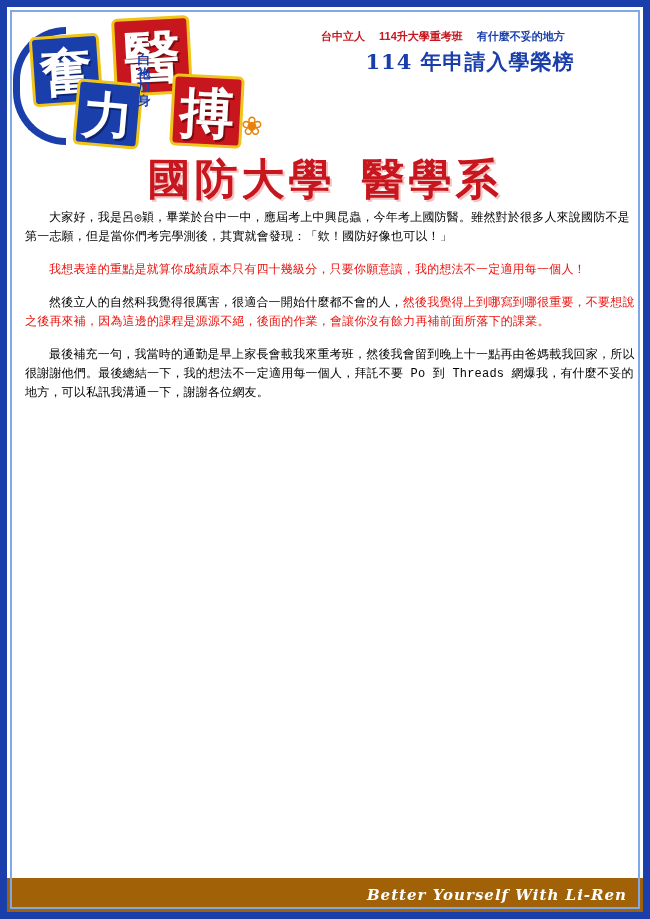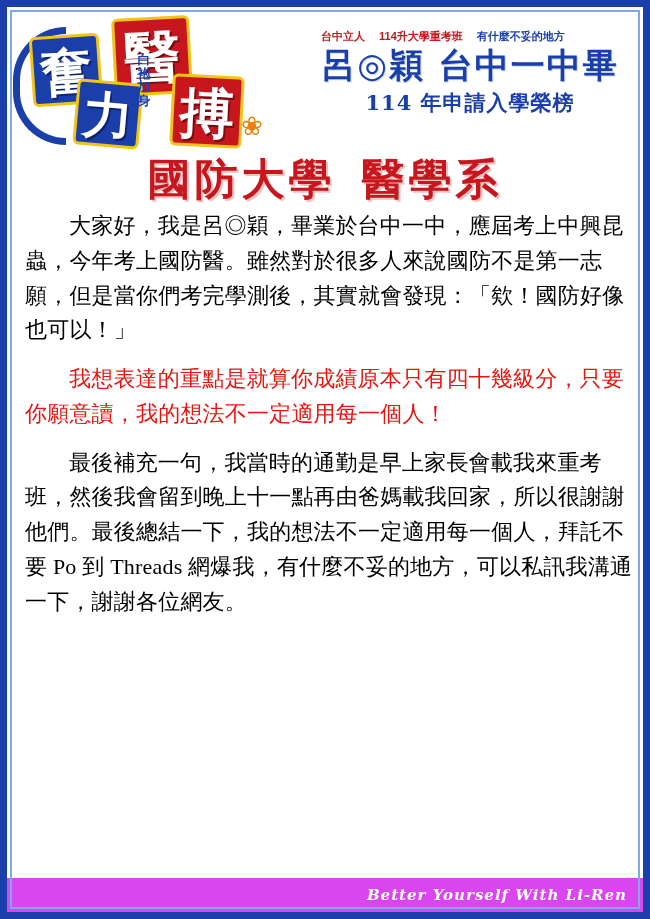--- a/index.html
+++ b/index.html
@@ -177,40 +177,40 @@
     color: #c7161d;
     letter-spacing: 4px;
     margin-top: -4px;
     text-shadow: 2px 2px 0 #f3c3c3;
   }
   .main-title .gap { display: inline-block; width: 26px; }
 
   
   .body-text {
     padding: 0 4px 0 18px;
-    font-family: Liberation Serif, serif;
-    font-size: 22px;
+    font-family: Liberation Mono, monospace;
+    font-size: 12px;
     line-height: 1.58;
     color: #000000;
     letter-spacing: 0.2px;
   }
   .para {
     margin: 0 0 14px 0;
     text-indent: 2em;
   }
   .red { color: #e8140f; }
 
   
   .footer {
     position: absolute;
     left: 0;
     right: 0;
     bottom: 0;
     height: 34px;
-    background: #d946ef;
+    background: #a16207;
     color: #ffffff;
     font-family: "DejaVu Serif", serif;
     font-style: italic;
     font-weight: bold;
     font-size: 15px;
     letter-spacing: 1px;
     display: flex;
     align-items: center;
     justify-content: flex-end;
     padding-right: 16px;
@@ -238,41 +238,43 @@
       </div>
       <div class="logo-flame">❀</div>
     </div>
 
     <div class="head-right">
       <div class="head-meta">
         <span class="m-red">台中立人</span>
         <span class="m-red">114升大學重考班</span>
         <span>有什麼不妥的地方</span>
       </div>
-      <div class="head-name">呂◎穎  台中一中畢</div>
       <div class="head-sub">114 年申請入學榮榜</div>
     </div>
 
   </div>
 
   <div class="main-title">
     <span>國防大學</span><span class="gap"></span><span>醫學系</span>
   </div>
 
   <div class="body-text">
 
     <p class="para">
       <span>大家好，我是呂◎穎，畢業於台中一中，應屆考上中興昆蟲，今年考上國防醫。雖然對於很多人來說國防不是第一志願，但是當你們考完學測後，其實就會發現：「欸！國防好像也可以！」</span>
     </p>
 
     <p class="para">
       <span class="red">我想表達的重點是就算你成績原本只有四十幾級分，只要你願意讀，我的想法不一定適用每一個人！</span>
     </p>
 
 
+    <p class="para">
+      <span>然後立人的自然科我覺得很厲害，很適合一開始什麼都不會的人，</span><span class="red">然後我覺得上到哪寫到哪很重要，不要想說之後再來補，因為這邊的課程是源源不絕，後面的作業，會讓你沒有餘力再補前面所落下的課業。</span>
+    </p>
 
     <p class="para">
       <span>最後補充一句，我當時的通勤是早上家長會載我來重考班，然後我會留到晚上十一點再由爸媽載我回家，所以很謝謝他們。最後總結一下，我的想法不一定適用每一個人，拜託不要 Po 到 Threads 網爆我，有什麼不妥的地方，可以私訊我溝通一下，謝謝各位網友。</span>
     </p>
 
   </div>
 
   <div class="footer">
     <span>Better  Yourself  With  Li-Ren</span>
   </div>

